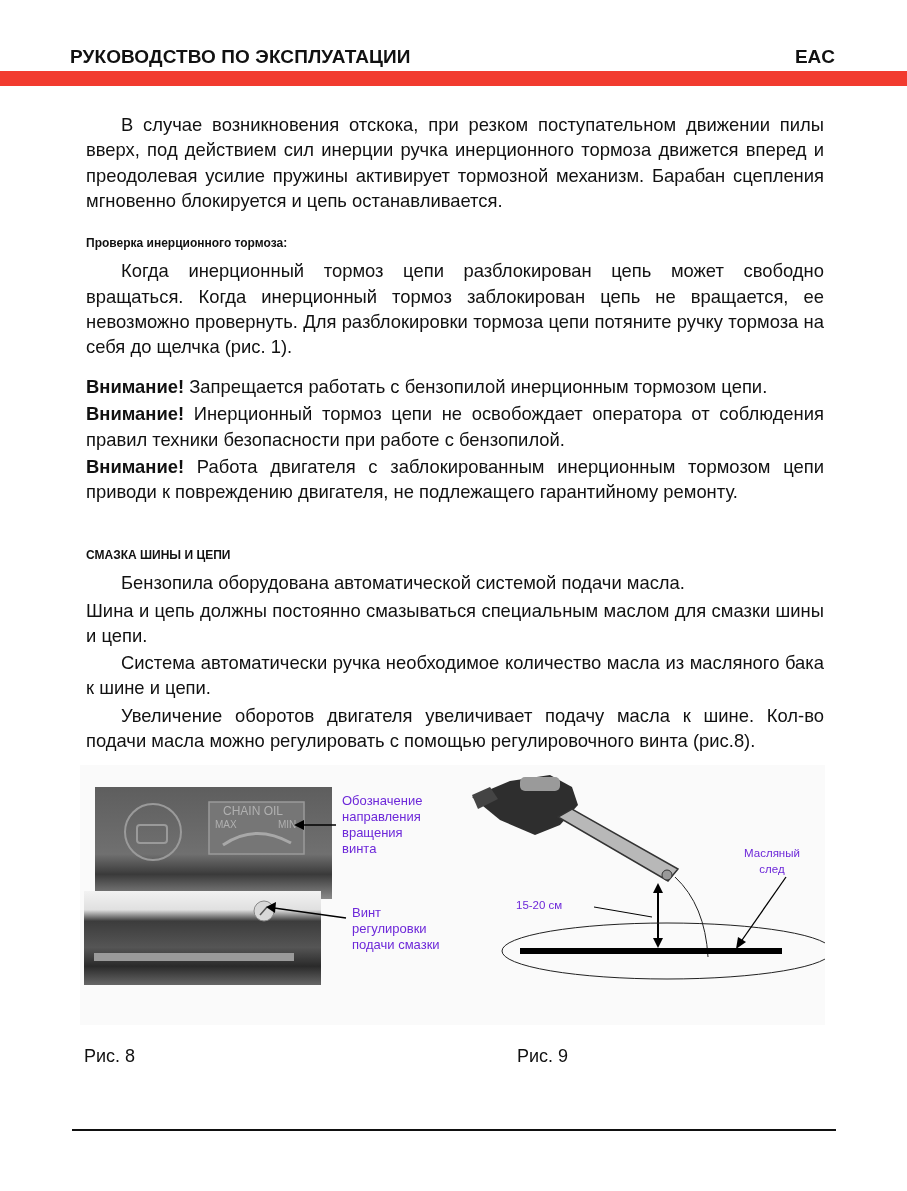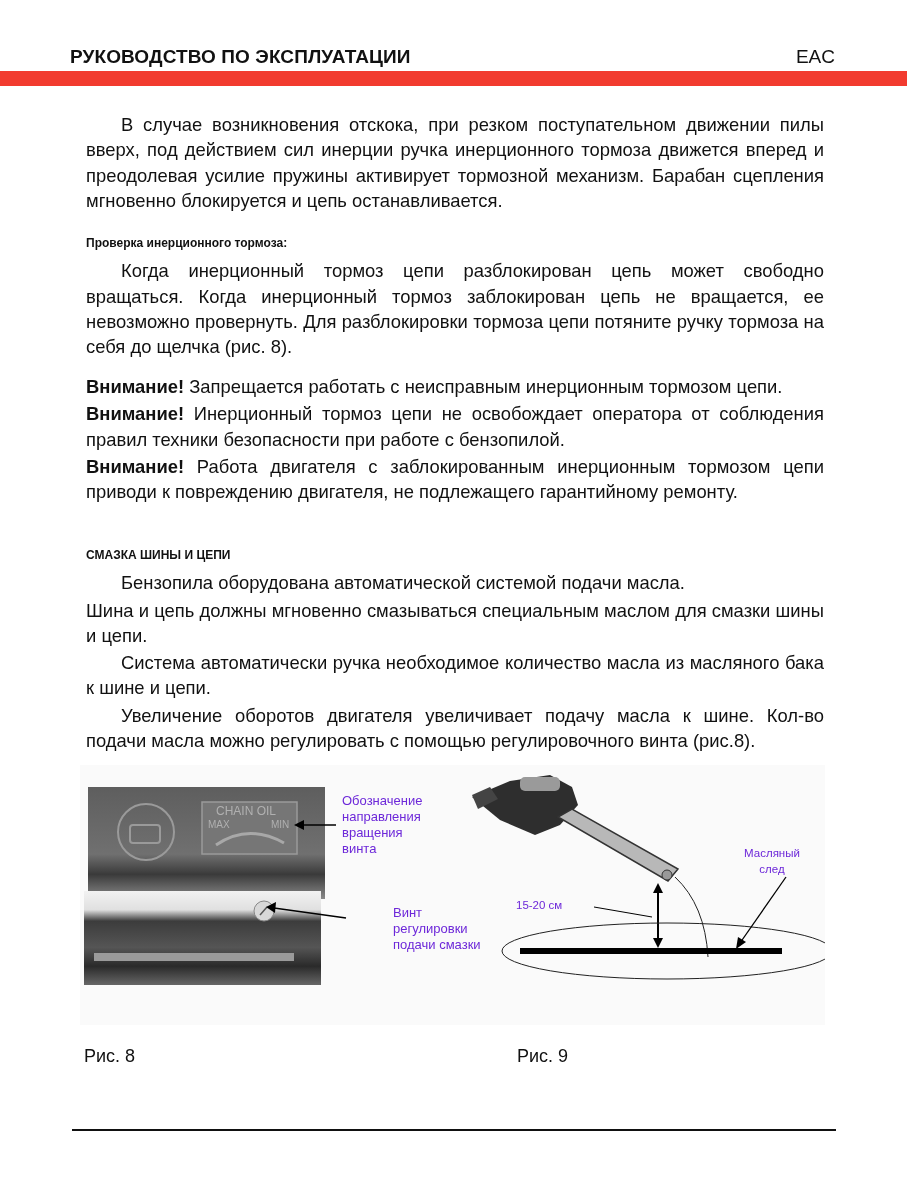--- a/index.html
+++ b/index.html
@@ -1,19 +1,19 @@
 <!DOCTYPE html>
 <html><head>
 <meta charset="utf-8">
 <style>
   html, body { margin: 0; padding: 0; background: #ffffff; }
   body { width: 907px; height: 1191px; position: relative; overflow: hidden;
          font-family: "Liberation Sans", "DejaVu Sans", sans-serif; color: #111; }
   .header-title { position: absolute; left: 70px; top: 46px; font-size: 19px; font-weight: bold; letter-spacing: 0.1px; }
-  .header-mark { position: absolute; right: 72px; top: 46px; font-size: 19px; font-weight: normal; }
+  .header-mark { position: absolute; right: 72px; top: 46px; font-size: 19px; font-weight: bold; }
   .red-bar { position: absolute; left: 0; top: 71px; width: 907px; height: 15px; background: #f23b2f; }
   .content { position: absolute; left: 84px; width: 742px; font-size: 18.4px; line-height: 25.3px; }
   .content p { margin: 2px; text-align: justify; }
   .indent { text-indent: 35px; }
   .bold { font-weight: bold; }
   .section-head { font-weight: bold; font-size: 12px; }
   .fig-area { position: absolute; left: 80px; top: 765px; width: 745px; height: 260px; background: #fafafa; }
   .photo { position: absolute; background: #6b6b6b; }
   .fig-label { position: absolute; font-size: 13px; line-height: 16px; color: #6d28d9; }
   .caption { position: absolute; top: 1046px; font-size: 18px; }
@@ -25,40 +25,40 @@
 <div class="header-title">РУКОВОДСТВО ПО ЭКСПЛУАТАЦИИ</div>
 <div class="header-mark">EAC</div>
 <div class="red-bar"></div>
 
 <div class="content" style="top:110px;">
   <p class="indent">В случае возникновения отскока, при резком поступательном движении пилы вверх, под действием сил инерции ручка инерционного тормоза движется вперед и преодолевая усилие пружины активирует тормозной механизм. Барабан сцепления мгновенно блокируется и цепь останавливается.</p>
 </div>
 
 <div class="content" style="top:229px;">
   <p class="section-head">Проверка инерционного тормоза:</p>
-  <p class="indent">Когда инерционный тормоз цепи разблокирован цепь может свободно вращаться. Когда инерционный тормоз заблокирован цепь не вращается, ее невозможно провернуть. Для разблокировки тормоза цепи потяните ручку тормоза на себя до щелчка (рис. 8).</p>
+  <p class="indent">Когда инерционный тормоз цепи разблокирован цепь может свободно вращаться. Когда инерционный тормоз заблокирован цепь не вращается, ее невозможно провернуть. Для разблокировки тормоза цепи потяните ручку тормоза на себя до щелчка (рис. 1).</p>
 </div>
 
 <div class="content" style="top:372px;">
-  <p><span class="bold">Внимание!</span><span> Запрещается работать с неисправным инерционным тормозом цепи.</span></p>
+  <p><span class="bold">Внимание!</span><span> Запрещается работать с бензопилой инерционным тормозом цепи.</span></p>
   <p><span class="bold">Внимание!</span><span> Инерционный тормоз цепи не освобождает оператора от соблюдения правил техники безопасности при работе с бензопилой.</span></p>
   <p><span class="bold">Внимание!</span><span> Работа двигателя с заблокированным инерционным тормозом цепи приводи к повреждению двигателя, не подлежащего гарантийному ремонту.</span></p>
 </div>
 
 <div class="content" style="top:541px;">
   <p class="section-head">СМАЗКА ШИНЫ И ЦЕПИ</p>
   <p class="indent">Бензопила оборудована автоматической системой подачи масла.</p>
-  <p>Шина и цепь должны мгновенно смазываться специальным маслом для смазки шины и цепи.</p>
+  <p>Шина и цепь должны постоянно смазываться специальным маслом для смазки шины и цепи.</p>
   <p class="indent">Система автоматически ручка необходимое количество масла из масляного бака к шине и цепи.</p>
   <p class="indent">Увеличение оборотов двигателя увеличивает подачу масла к шине. Кол-во подачи масла можно регулировать с помощью регулировочного винта (рис.8).</p>
 </div>
 
 <div class="fig-area">
 
-  <div class="photo" style="left:8px; top:22px; width:237px; height:112px; background:linear-gradient(180deg,#5e5e5e 0%,#707070 60%,#3a3a3a 78%,#8a8a8a 100%);">
+  <div class="photo" style="left:15px; top:22px; width:237px; height:112px; background:linear-gradient(180deg,#5e5e5e 0%,#707070 60%,#3a3a3a 78%,#8a8a8a 100%);">
     <svg width="237" height="98" style="position:absolute;left:0;top:0;">
       <circle cx="58" cy="45" r="28" fill="none" stroke="#9a9a9a" stroke-width="2"></circle>
       <rect x="42" y="38" width="30" height="18" rx="3" fill="none" stroke="#9a9a9a" stroke-width="2"></rect>
       <rect x="114" y="15" width="95" height="52" fill="#767676" stroke="#9a9a9a" stroke-width="1.5"></rect>
       <path d="M128 58 Q 160 36 196 56" fill="none" stroke="#a8a8a8" stroke-width="3"></path>
     </svg>
     <span style="position:absolute;left:128px;top:17px;font-size:12px;color:#b0b0b0;">CHAIN OIL</span>
     <span style="position:absolute;left:120px;top:32px;font-size:10px;color:#b0b0b0;">MAX</span>
     <span style="position:absolute;left:183px;top:32px;font-size:10px;color:#b0b0b0;">MIN</span>
   </div>
@@ -76,21 +76,21 @@
     <polygon points="214,60 224,55 224,65" fill="#000"></polygon>
     <line x1="266" y1="153" x2="194" y2="143" stroke="#000" stroke-width="1.5"></line>
     <polygon points="186,142 196,137 195,148" fill="#000"></polygon>
   </svg>
   <div class="fig-label" style="left:262px; top:28px;">
     <div>Обозначение</div>
     <div>направления</div>
     <div>вращения</div>
     <div>винта</div>
   </div>
-  <div class="fig-label" style="left:272px; top:140px;margin-left:41px;">
+  <div class="fig-label" style="left:272px; top:140px;">
     <div>Винт</div>
     <div>регулировки</div>
     <div>подачи смазки</div>
   </div>
 
   <svg width="745" height="260" style="position:absolute;left:0;top:0;">
     <g>
       <path d="M392 32 L430 16 L470 10 L492 22 L498 40 L480 60 L455 70 L420 55 Z" fill="#2e2e2e"></path>
       <rect x="440" y="12" width="40" height="14" rx="5" fill="#9a9a9a"></rect>
       <path d="M392 30 L410 22 L418 34 L398 44 Z" fill="#444"></path>

